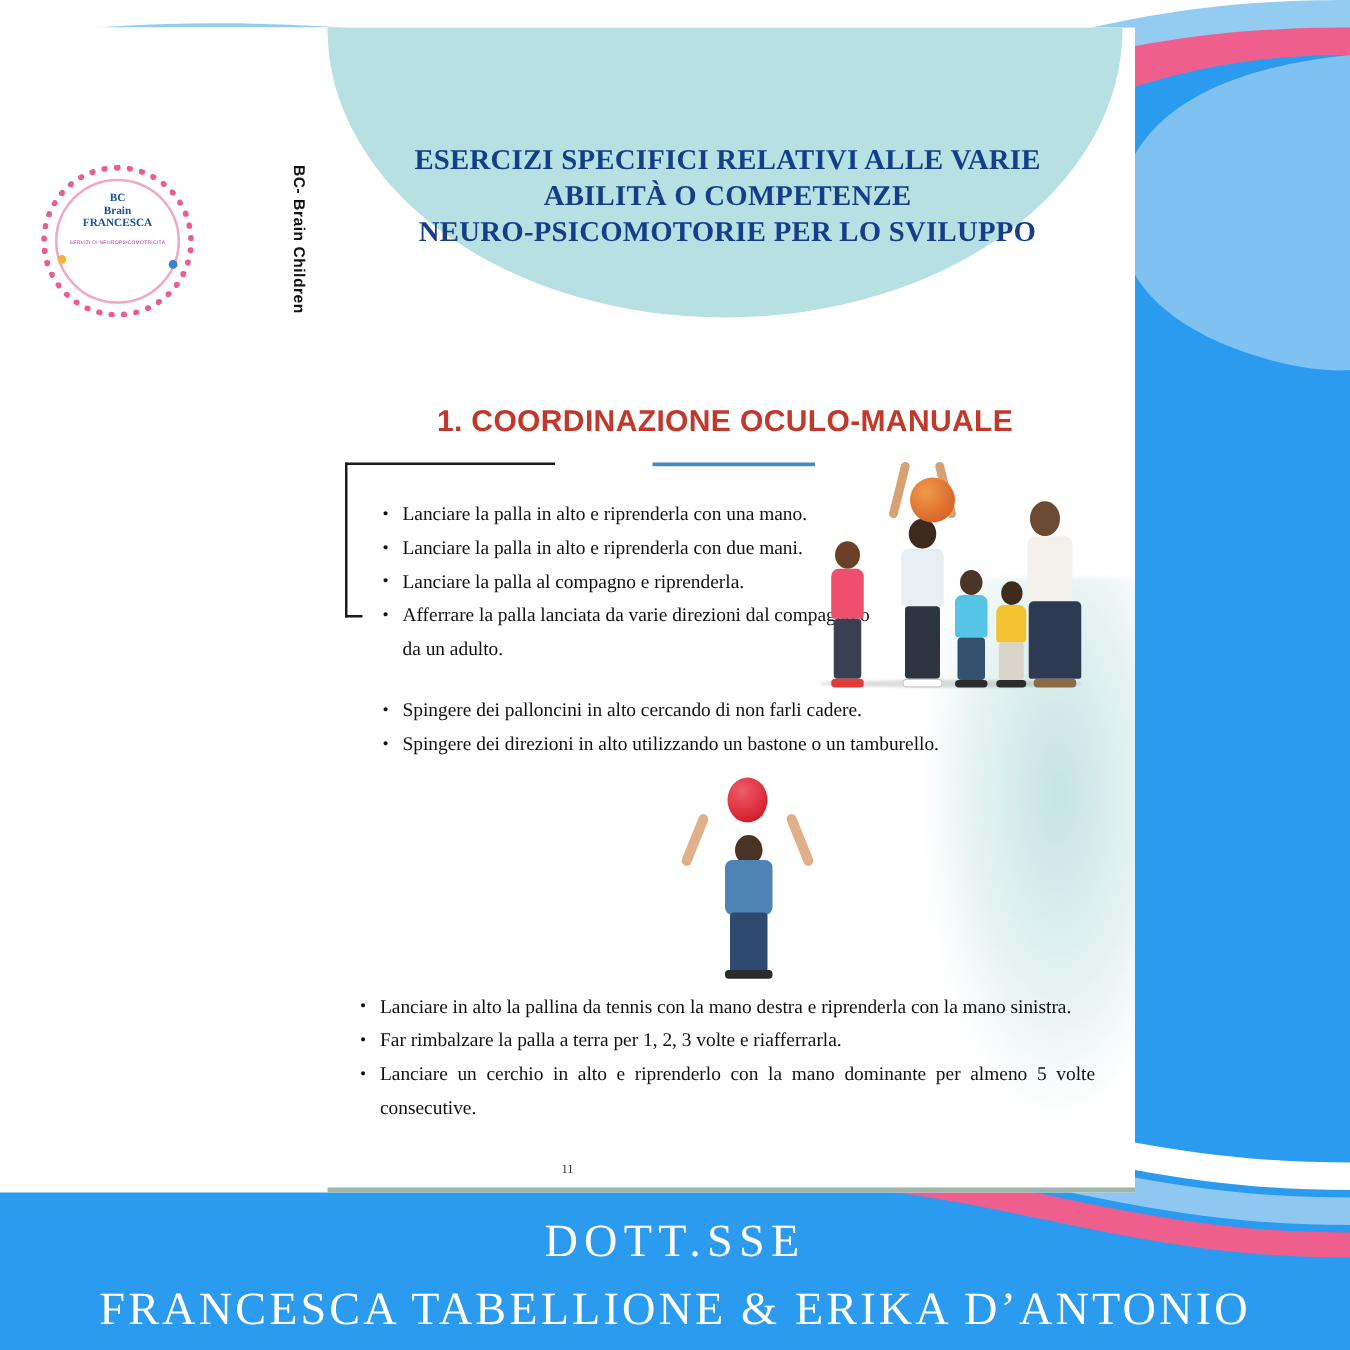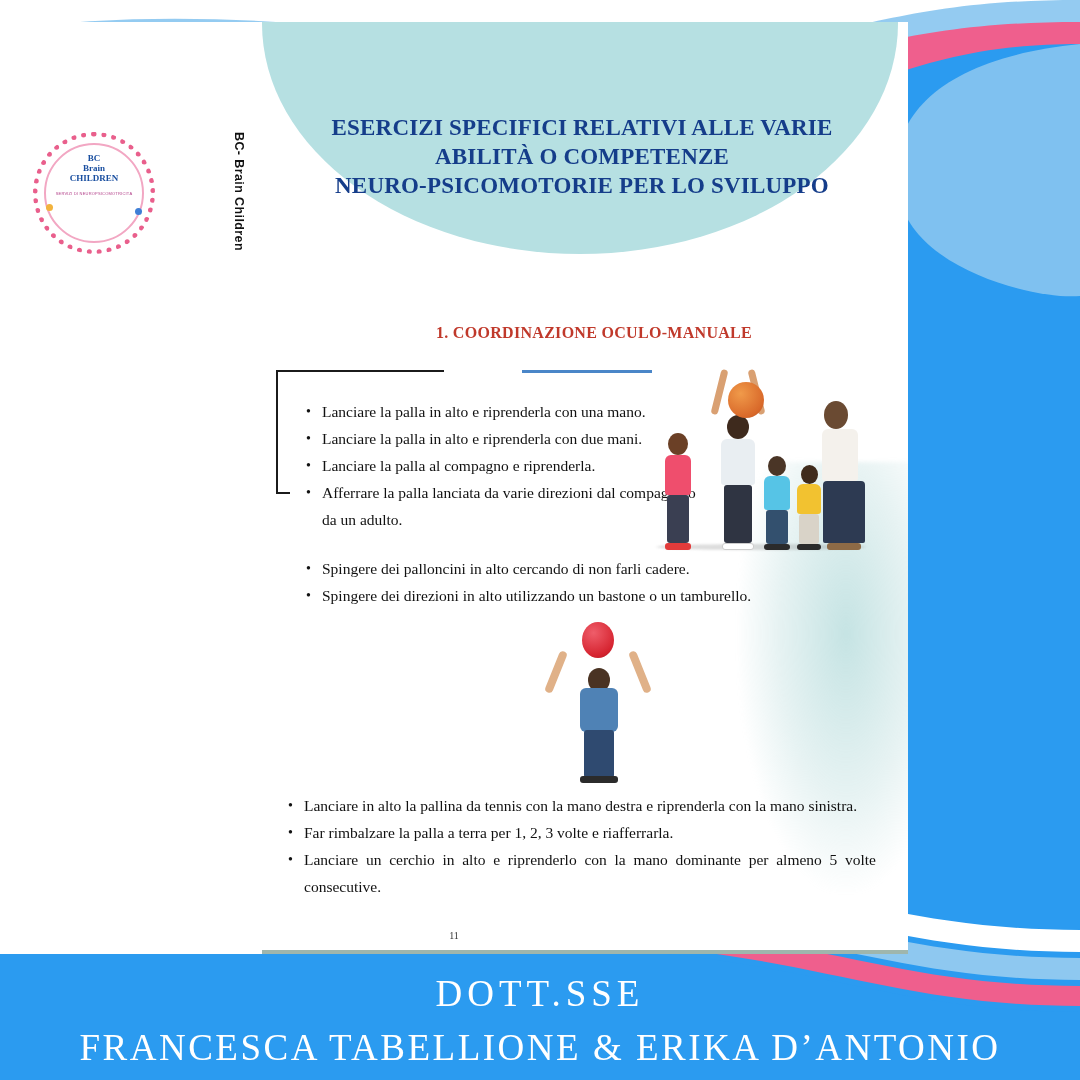--- a/index.html
+++ b/index.html
@@ -120,28 +120,28 @@
     color: #111;
     font-size: 12.5px;
     font-weight: bold;
     letter-spacing: 0.4px;
     white-space: nowrap;
   }
 
   
   .sec-heading {
     position: absolute;
-    left: 274px;
+    left: 260px;
     top: 302px;
     width: 640px;
     text-align: center;
     color: #c0392b;
-    font-family: Liberation Serif, serif;
+    font-family: Liberation Sans, sans-serif;
     font-weight: bold;
-    font-size: 16px;
+    font-size: 24px;
     letter-spacing: 0.3px;
   }
   .sec-rule {
     position: absolute;
     left: 522px;
     top: 348px;
     width: 130px;
     height: 3px;
     background: #4a86c8;
   }
@@ -263,21 +263,21 @@
     <div>ESERCIZI SPECIFICI RELATIVI ALLE VARIE</div>
     <div>ABILITÀ O COMPETENZE</div>
     <div>NEURO-PSICOMOTORIE PER LO SVILUPPO</div>
   </div>
 
   <div class="logo">
     <div class="logo-inner"></div>
     <div class="logo-txt">
       <div>BC</div>
       <div>Brain</div>
-      <div>CHILDREN</div>
+      <div>FRANCESCA</div>
     </div>
     <div class="logo-sub">SERVIZI DI NEUROPSICOMOTRICITÀ</div>
     <div class="logo-kids">
       <span class="dot-deco" style="left:8px;bottom:30px;background:#f2b33d;"></span>
       <span class="dot-deco" style="right:8px;bottom:26px;background:#3f7fd6;"></span>
       <span class="kid" style="left:18px;">
         <span class="head" style="background:#c98a5e;"></span>
         <span class="body" style="background:#e05b86;"></span>
       </span>
       <span class="kid" style="left:44px;">

